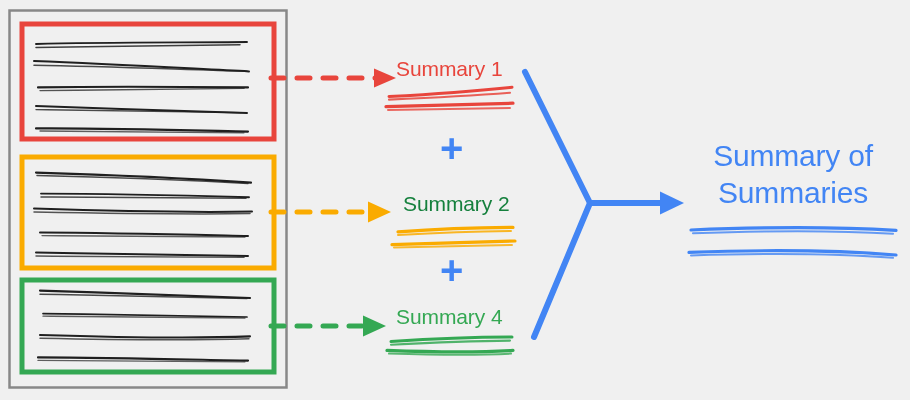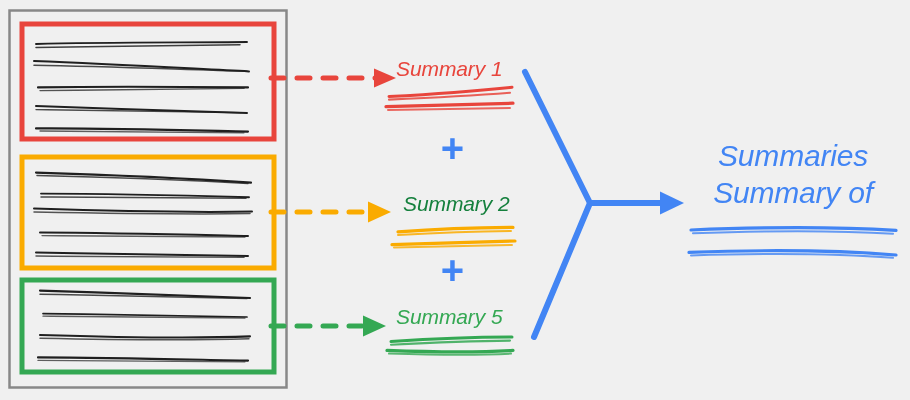--- a/index.html
+++ b/index.html
@@ -12,21 +12,20 @@
     background: #f0f0f0;
     font-family: "Liberation Sans", sans-serif;
     overflow: hidden;
     position: relative;
   }
   #diagram-root {
     position: absolute;
     left: 0; top: 0;
     width: 906px;
     height: 400px;
-    font-style: italic;
   }
   .svg-layer {
     position: absolute;
     left: 0; top: 0;
     width: 910px;
     height: 400px;
   }
   .label {
     position: absolute;
     white-space: nowrap;
@@ -143,24 +142,24 @@
       <path d="M689,252.4 C760,249.8 840,250.4 896,255.0" stroke-width="3.2"></path>
       <path d="M691,255.4 C762,253.2 842,253.8 893,257.8" stroke-width="2.0" opacity="0.8"></path>
     </g>
 
   </svg>
 
   <div class="label summary-label" style="left:396px; top:57px; color:#e8453c;">Summary 1</div>
 
   <div class="label summary-label" style="left:403px; top:192px; color:#15803d;">Summary 2</div>
 
-  <div class="label summary-label" style="left:396px; top:305px; color:#34a853;">Summary 5</div>
+  <div class="label summary-label" style="left:396px; top:305px; color:#34a853;">Summary 4</div>
 
   <div class="label" style="left:440px; top:128px; font-size:40px; font-weight:700; color:#4285f4; line-height:1;">+</div>
 
   <div class="label" style="left:440px; top:250px; font-size:40px; font-weight:700; color:#4285f4; line-height:1;">+</div>
 
   <div class="label final-label" style="left:693px; top:138px; width:200px; color:#4285f4;">
+    <div>Summary of</div>
     <div>Summaries</div>
-    <div>Summary of</div>
   </div>
 
 </div>
 
 </body></html>

